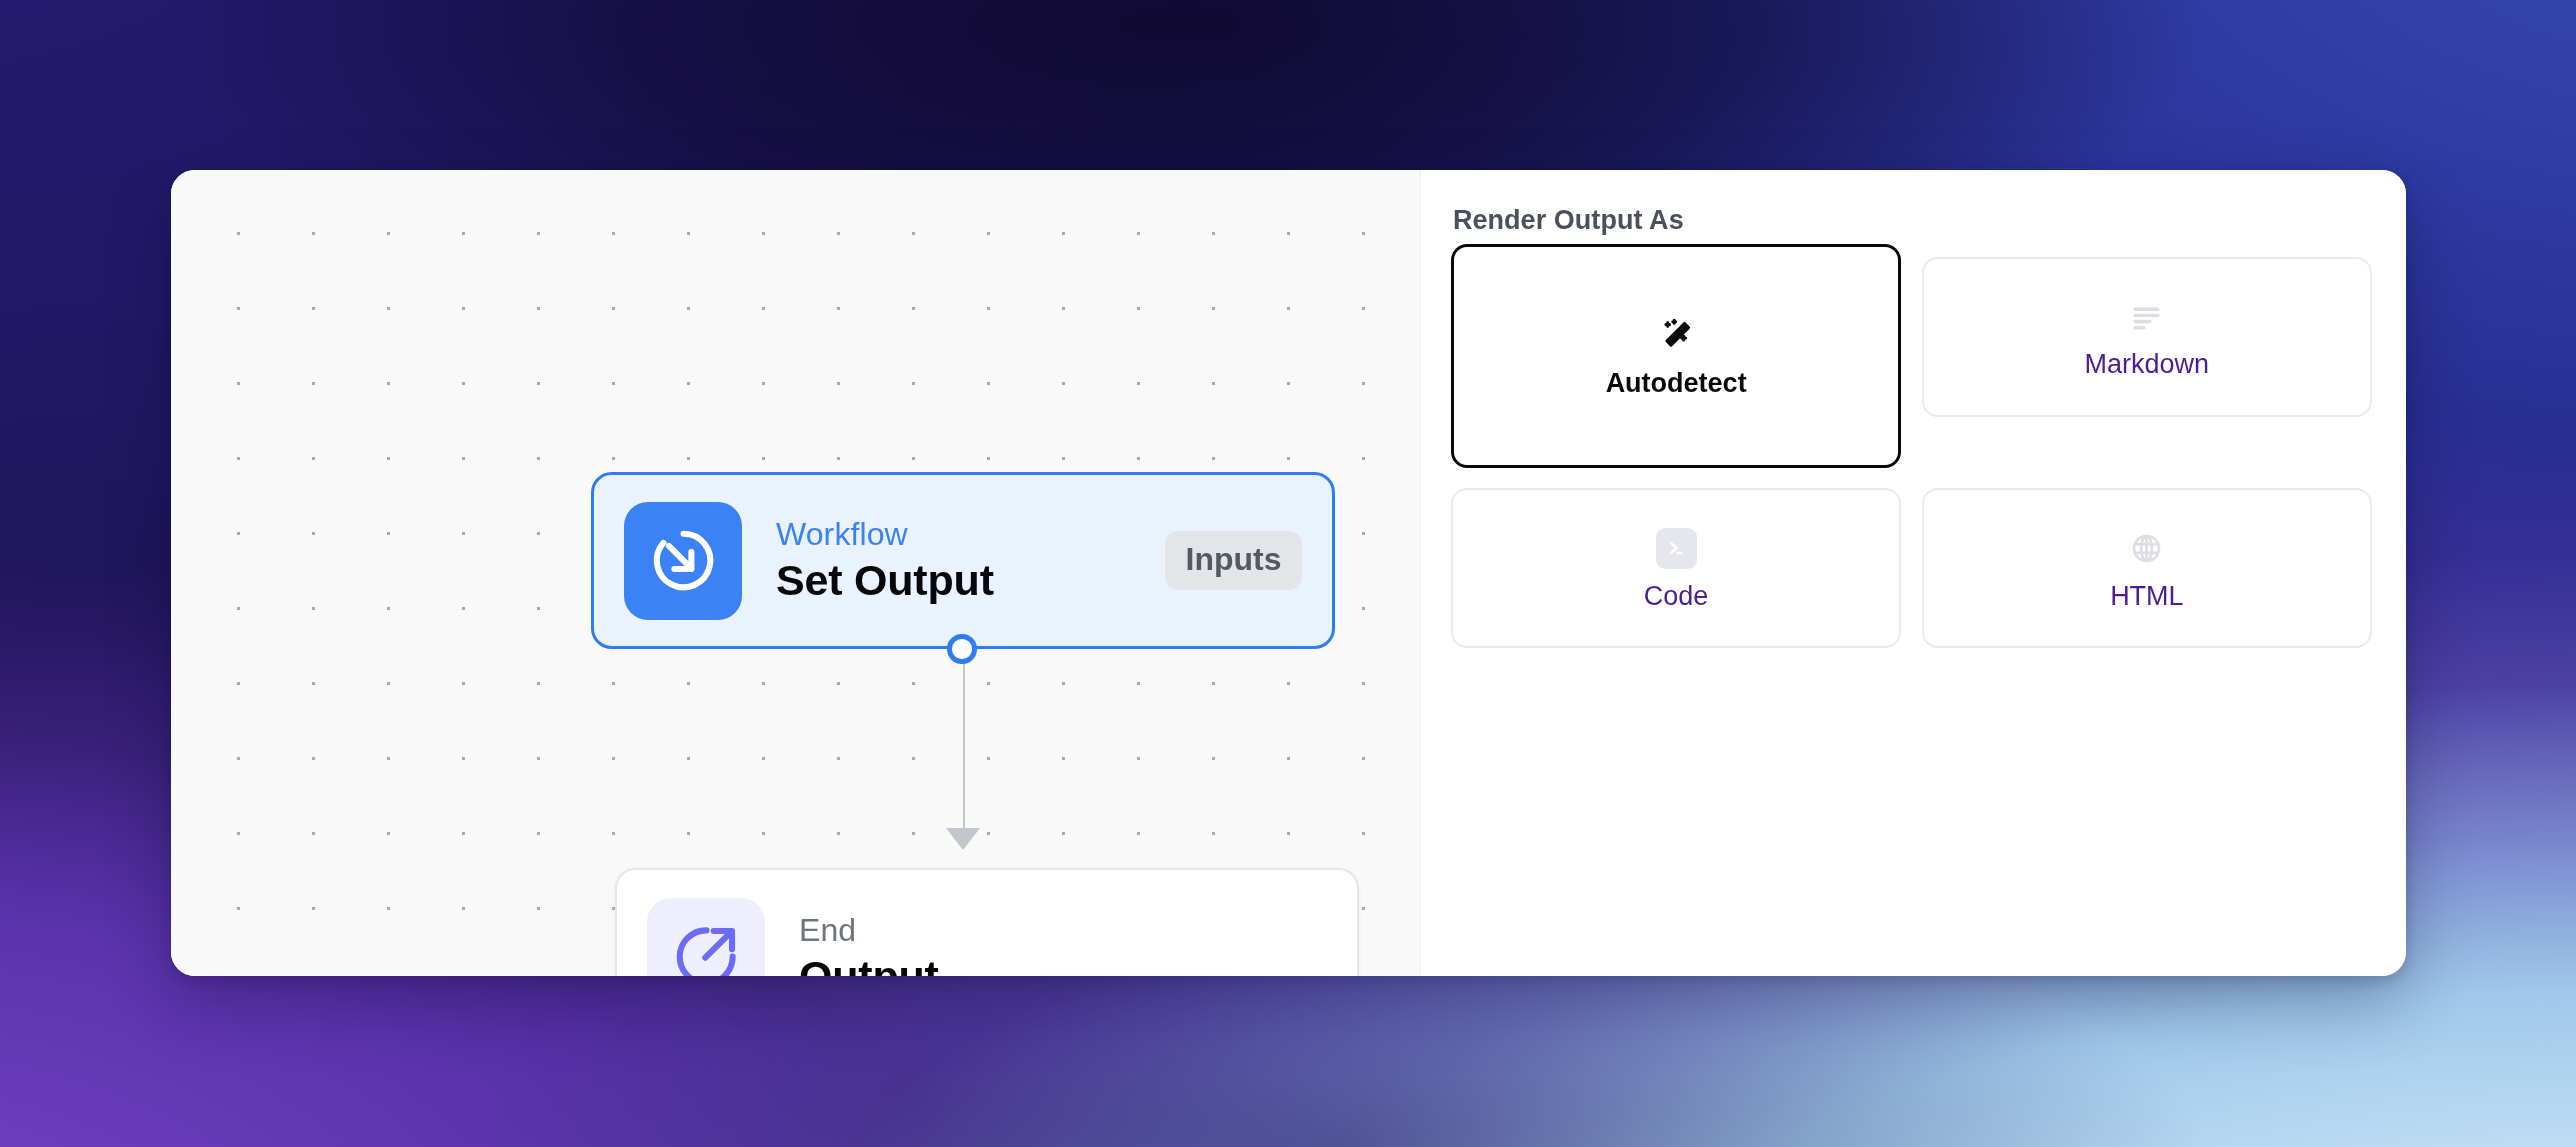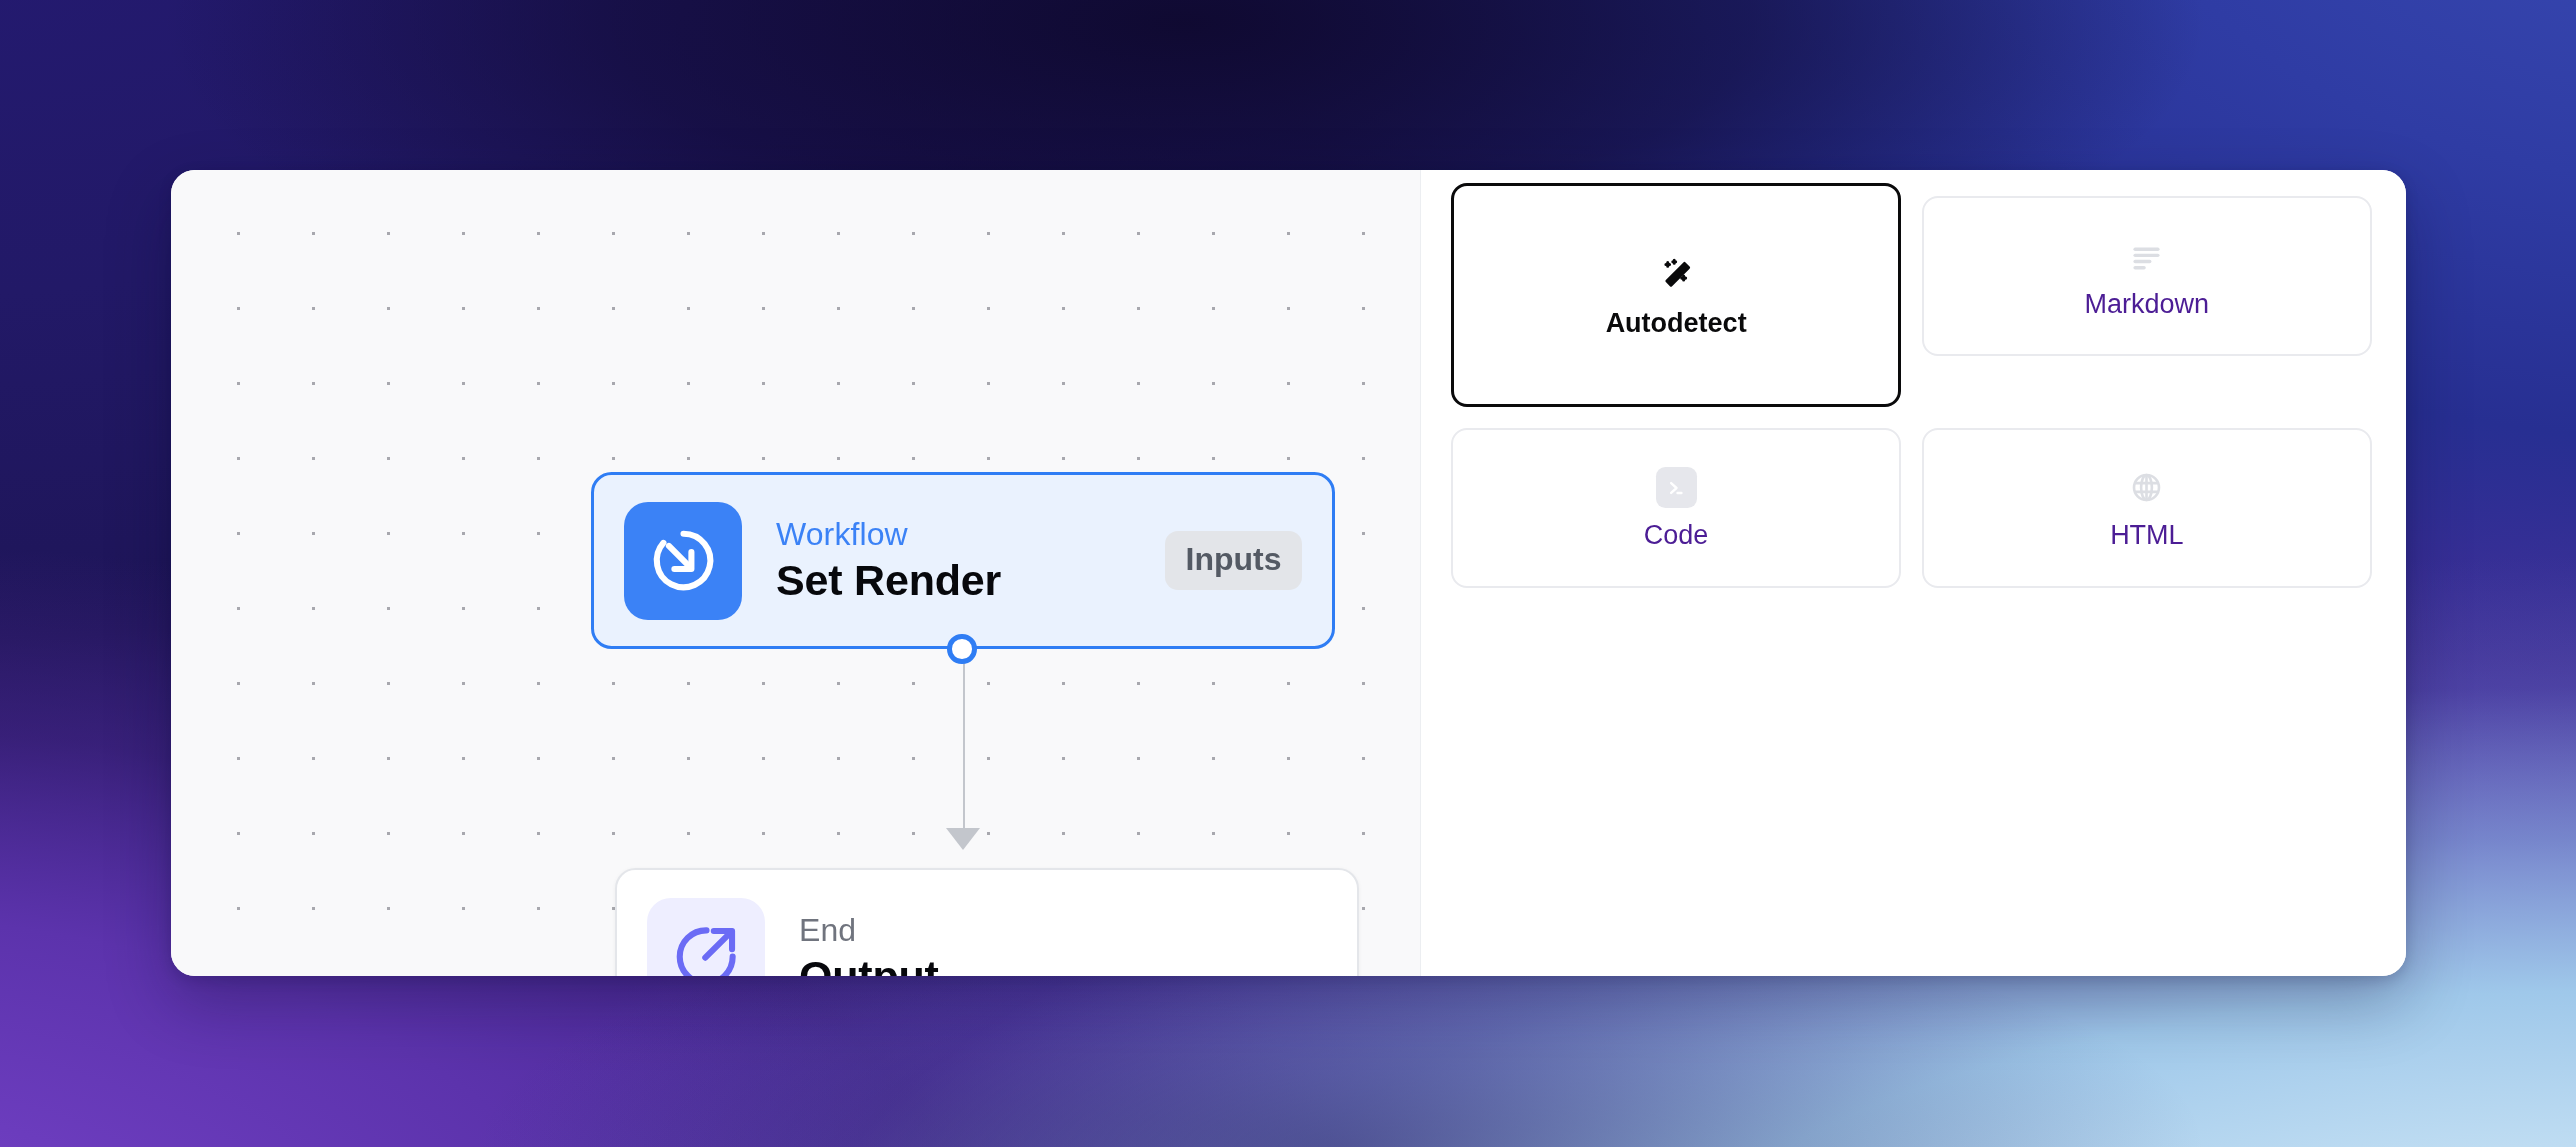--- a/index.html
+++ b/index.html
@@ -250,21 +250,21 @@
     <div class="node node-workflow">
       <div class="node-icon">
         <svg width="73" height="73" viewBox="0 0 24 24" fill="none" stroke="#ffffff" stroke-width="2" stroke-linecap="round" stroke-linejoin="round">
           <path d="M12 3.2a8.8 8.8 0 1 1-6.6 3"></path>
           <path d="M7.2 7.2 L14.4 14.4"></path>
           <polyline points="14.6,9.2 14.6,14.8 9.0,14.8"></polyline>
         </svg>
       </div>
       <div class="node-text">
         <div class="node-kind">Workflow</div>
-        <div class="node-title">Set Render</div>
+        <div class="node-title">Set Output</div>
       </div>
       <div class="badge">Inputs</div>
     </div>
 
     <div class="handle"></div>
 
     <div class="node node-end">
       <div class="node-icon">
         <svg width="73" height="73" viewBox="0 0 24 24" fill="none" stroke="#6b6bf5" stroke-width="2" stroke-linecap="round" stroke-linejoin="round">
           <path d="M12 3.4a8.7 8.7 0 1 0 8.6 8.6"></path>
@@ -274,20 +274,21 @@
       </div>
       <div class="node-text">
         <div class="node-kind">End</div>
         <div class="node-title">Output</div>
       </div>
     </div>
 
   </div>
 
   <div class="panel">
+    <div class="panel-title">Render Output As</div>
 
     <div class="card-grid">
 
       <div class="card selected">
         <div class="card-icon">
           <svg width="39" height="39" viewBox="0 0 24 24" fill="none" stroke="#0a0a0b" stroke-width="1.9" stroke-linecap="round" stroke-linejoin="round">
             <path d="M16.9 4.6 L19.4 7.1 L8.6 17.9 L6.1 15.4 Z" fill="#0a0a0b"></path>
             <path d="M6.6 4.1 v2.2 M5.5 5.2 h2.2"></path>
             <path d="M10.6 2.7 v1.7 M9.75 3.55 h1.7"></path>
             <path d="M16.4 12.4 v2.4 M15.2 13.6 h2.4"></path>

